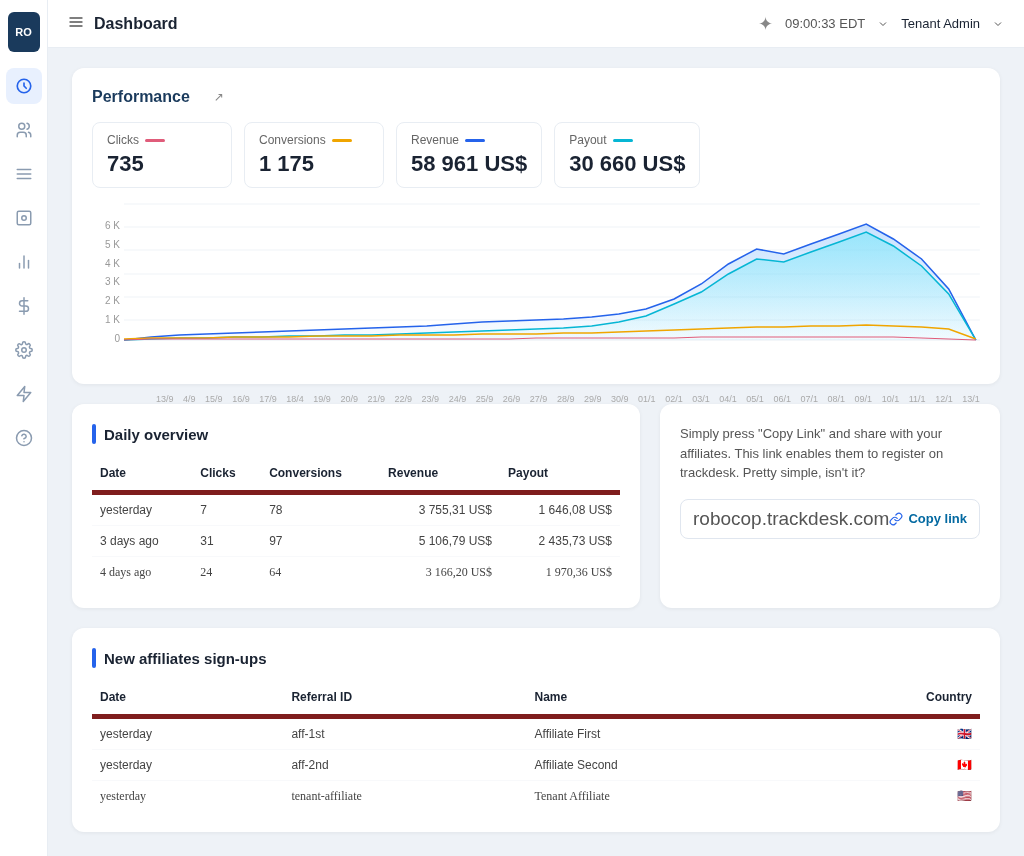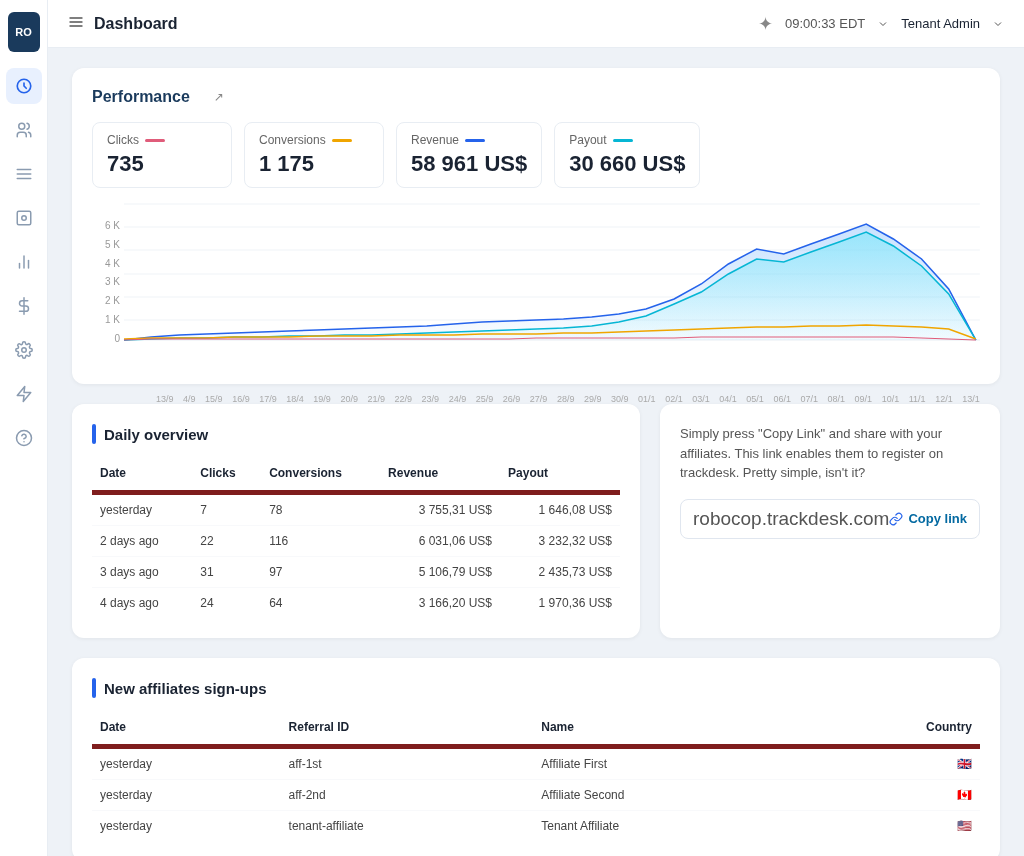--- a/index.html
+++ b/index.html
@@ -122,21 +122,21 @@
 
     
     .section-title-row { display: flex; align-items: center; gap: 8px; margin-bottom: 16px; }
     .section-bar { width: 4px; height: 20px; background: #2563eb; border-radius: 2px; }
     .section-title { font-size: 15px; font-weight: 700; color: #1a2332; }
 
     
     table { width: 100%; border-collapse: collapse; }
     th { text-align: left; font-size: 12px; font-weight: 700; color: #1a2332; padding: 6px 8px 10px; border-bottom: 5px solid #7f1d1d; }
     td { font-size: 12px; color: #444; padding: 8px 8px; border-bottom: 1px solid #f8f9fb; }
-    tr:last-child td { border-bottom: none; }
+    tr:last-child td { border-bottom: none; font-family: Liberation Serif, serif; }
 
     
     .share-description { font-size: 13px; color: #555; line-height: 1.5; margin-bottom: 16px; }
     .copy-link-row {
       display: flex; align-items: center;
       border: 1px solid #e0e6ef;
       border-radius: 8px;
       padding: 8px 12px;
       justify-content: space-between;
     }
@@ -380,27 +380,20 @@
           </thead>
           <tbody id="daily-tbody">
               <tr>
     <td>yesterday</td>
     <td>7</td>
     <td>78</td>
     <td style="text-align:right">3 755,31 US$</td>
     <td style="text-align:right">1 646,08 US$</td>
   </tr>
               <tr>
-    <td>2 days ago</td>
-    <td>22</td>
-    <td>116</td>
-    <td style="text-align:right">6 031,06 US$</td>
-    <td style="text-align:right">3 232,32 US$</td>
-  </tr>
-              <tr>
     <td>3 days ago</td>
     <td>31</td>
     <td>97</td>
     <td style="text-align:right">5 106,79 US$</td>
     <td style="text-align:right">2 435,73 US$</td>
   </tr>
               <tr>
     <td>4 days ago</td>
     <td>24</td>
     <td>64</td>

